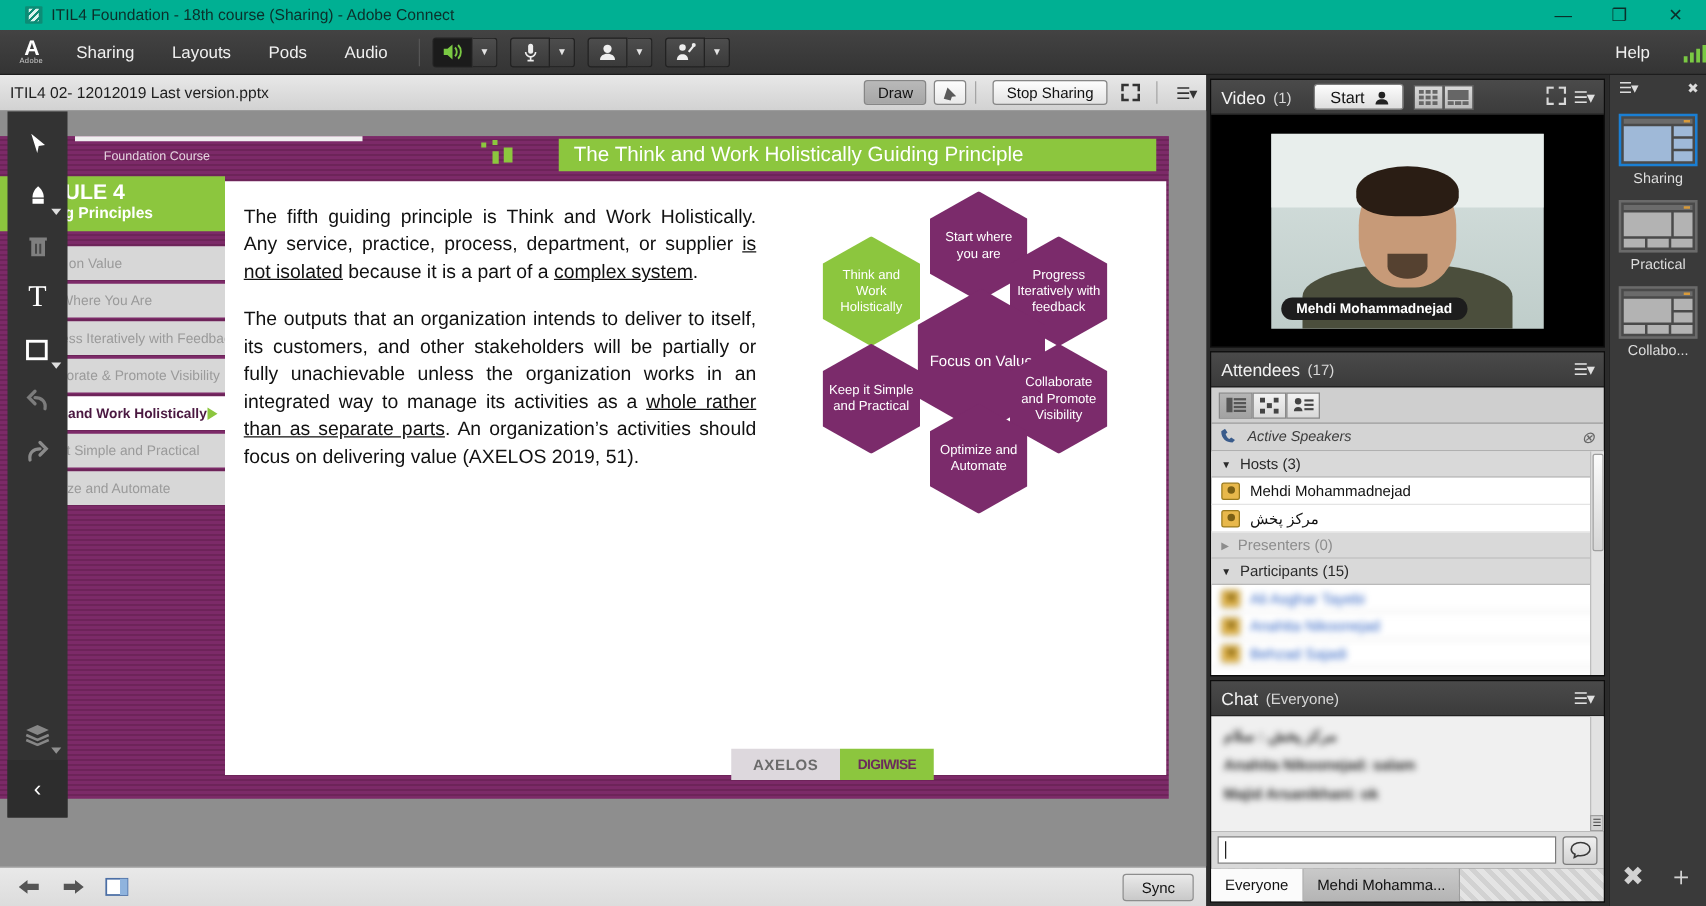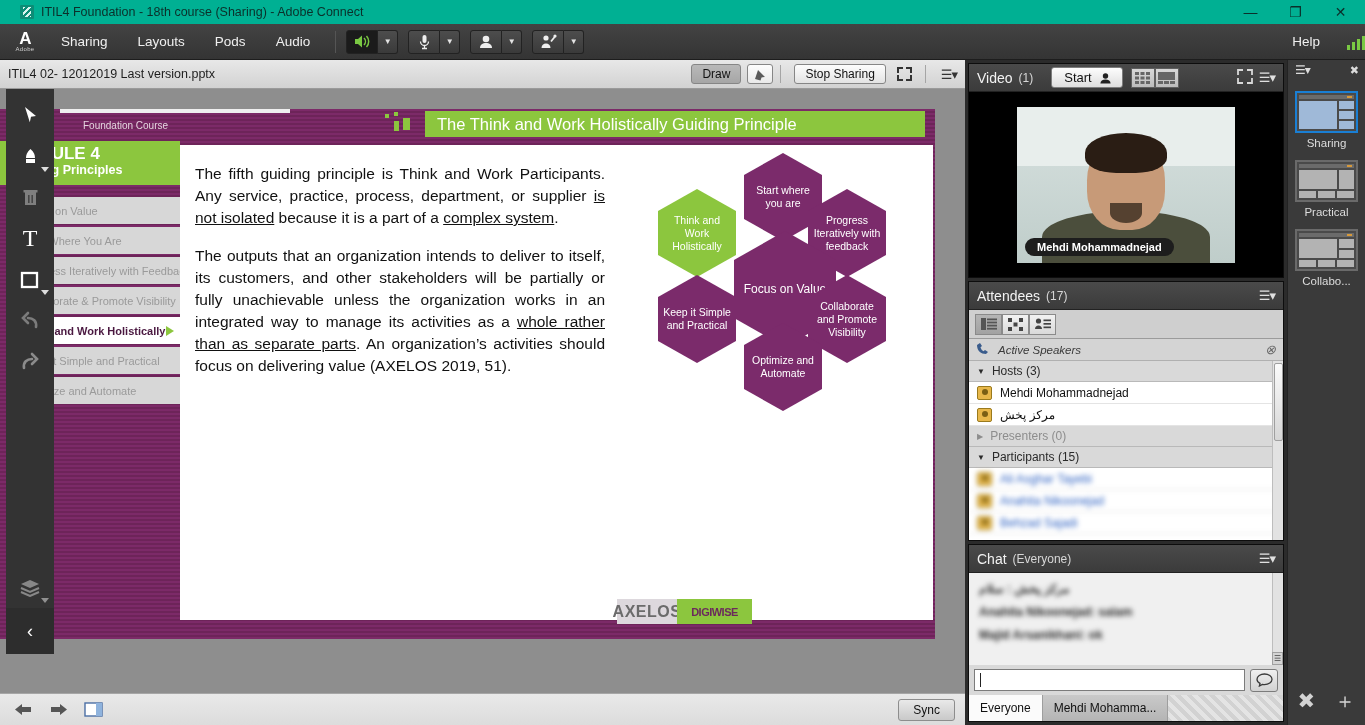--- a/index.html
+++ b/index.html
@@ -60,21 +60,21 @@
   
   #slide { position:absolute; left:0; top:20px; width:935px; height:530px;
     background:repeating-linear-gradient(#7c2a68 0 2px,#6d2459 2px 4px); }
   #slide-top { position:absolute; left:0; top:0; width:100%; height:28px;
     background:repeating-linear-gradient(#7c2a68 0 2px,#6d2459 2px 4px);}
   .itil-logo { position:absolute; left:10px; top:3px; color:#c78fb8; font-size:21px; font-weight:bold;
     letter-spacing:-1px; }
   .itil-logo sup { font-size:9px; }
   .itil-sub { position:absolute; left:83px; top:11px; color:#e6d4e0; font-size:10px; }
   .slide-white-strip { position:absolute; left:60px; top:0px; width:230px; height:4px; background:#efefef; }
-  .title-band { position:absolute; left:425px; top:2px; height:26px; right:10px;
+  .title-band { position:absolute; left:447px; top:2px; height:26px; right:10px;
     background:#8cc63e; display:flex; align-items:center; padding-left:12px; }
   .title-band span { color:#fff; font-size:16.5px; white-space:nowrap; }
   .deco { position:absolute; left:385px; top:3px; width:35px; height:24px; }
   .deco i { position:absolute; background:#8cc63e; display:block; }
 
   .module-chip { position:absolute; left:0; top:32px; width:180px; height:44px; background:#8cc63e;
     color:#fff; padding:3px 0 0 12px; }
   .module-chip .m1 { font-size:17px; font-weight:bold; }
   .module-chip .m2 { font-size:12.5px; font-weight:bold; margin-top:-1px;}
 
@@ -95,22 +95,22 @@
   #hexwrap { position:absolute; left:470px; top:8px; width:275px; height:270px; }
   .hex { position:absolute; width:78px; height:88px; display:flex; align-items:center;
     justify-content:center; text-align:center; color:#fff; font-size:10.5px; line-height:13px;
     background:#7b2b6b; clip-path:polygon(50% 0%,100% 25%,100% 75%,50% 100%,0% 75%,0% 25%); padding:0 4px;}
   .hex.big { width:102px; height:116px; font-size:12px; line-height:15px; }
   .hex.green { background:#8cc63e; }
   .hexlight { position:absolute; width:34px; height:38px; background:#c9a0c2; z-index:-1;
     clip-path:polygon(50% 0%,100% 25%,100% 75%,50% 100%,0% 75%,0% 25%); }
 
   .logos { position:absolute; left:585px; top:490px; display:flex; }
-  .logo-axelos { width:60px; height:25px; background:#ddd8dd; display:flex; align-items:center;
-    justify-content:center; color:#6b6b6b; font-size:16px; font-weight:bold; letter-spacing:.5px;margin-left:32px;}
+  .logo-axelos { width:87px; height:25px; background:#ddd8dd; display:flex; align-items:center;
+    justify-content:center; color:#6b6b6b; font-size:12px; font-weight:bold; letter-spacing:.5px;}
   .logo-digi { width:75px; height:25px; background:#8cc63e; display:flex; align-items:center;
     justify-content:center; color:#6b2a5c; font-size:11px; font-weight:bold; letter-spacing:-.5px;}
 
   
   #drawbar { position:absolute; left:6px; top:0px; width:48px; background:#333; z-index:20;
     display:flex; flex-direction:column; align-items:center; padding-top:6px; }
   .dtool { width:46px; height:41px; display:flex; align-items:center; justify-content:center;
     color:#fff; position:relative; }
   .dtool.dim { opacity:.55; }
   .dtool .car { position:absolute; right:4px; bottom:5px; border-left:4px solid transparent;
@@ -354,21 +354,21 @@
           <div class="navitem">Progress Iteratively with Feedback</div>
           <div class="navitem">Collaborate &amp; Promote Visibility</div>
           <div class="navitem active">Think and Work Holistically</div>
           <div class="navitem">Keep it Simple and Practical</div>
           <div class="navitem">Optimize and Automate</div>
         </div>
 
         <div id="slide-content">
           <div id="slide-text">
             <p>
-              <span>The fifth guiding principle is Think and Work Participants. Any service, practice, process, department, or supplier </span><u>is not isolated</u><span> because it is a part of a </span><u>complex system</u><span>.</span>
+              <span>The fifth guiding principle is Think and Work Holistically. Any service, practice, process, department, or supplier </span><u>is not isolated</u><span> because it is a part of a </span><u>complex system</u><span>.</span>
             </p>
             <p>
               <span>The outputs that an organization intends to deliver to itself, its customers, and other stakeholders will be partially or fully unachievable unless the organization works in an integrated way to manage its activities as a </span><u>whole rather than as separate parts</u><span>. An organization’s activities should focus on delivering value (AXELOS 2019, 51).</span>
             </p>
           </div>
 
           <div id="hexwrap">
             <div class="hexlight" style="left:95px;top:58px"></div>
             <div class="hexlight" style="left:152px;top:58px"></div>
             <div class="hexlight" style="left:38px;top:112px"></div>

